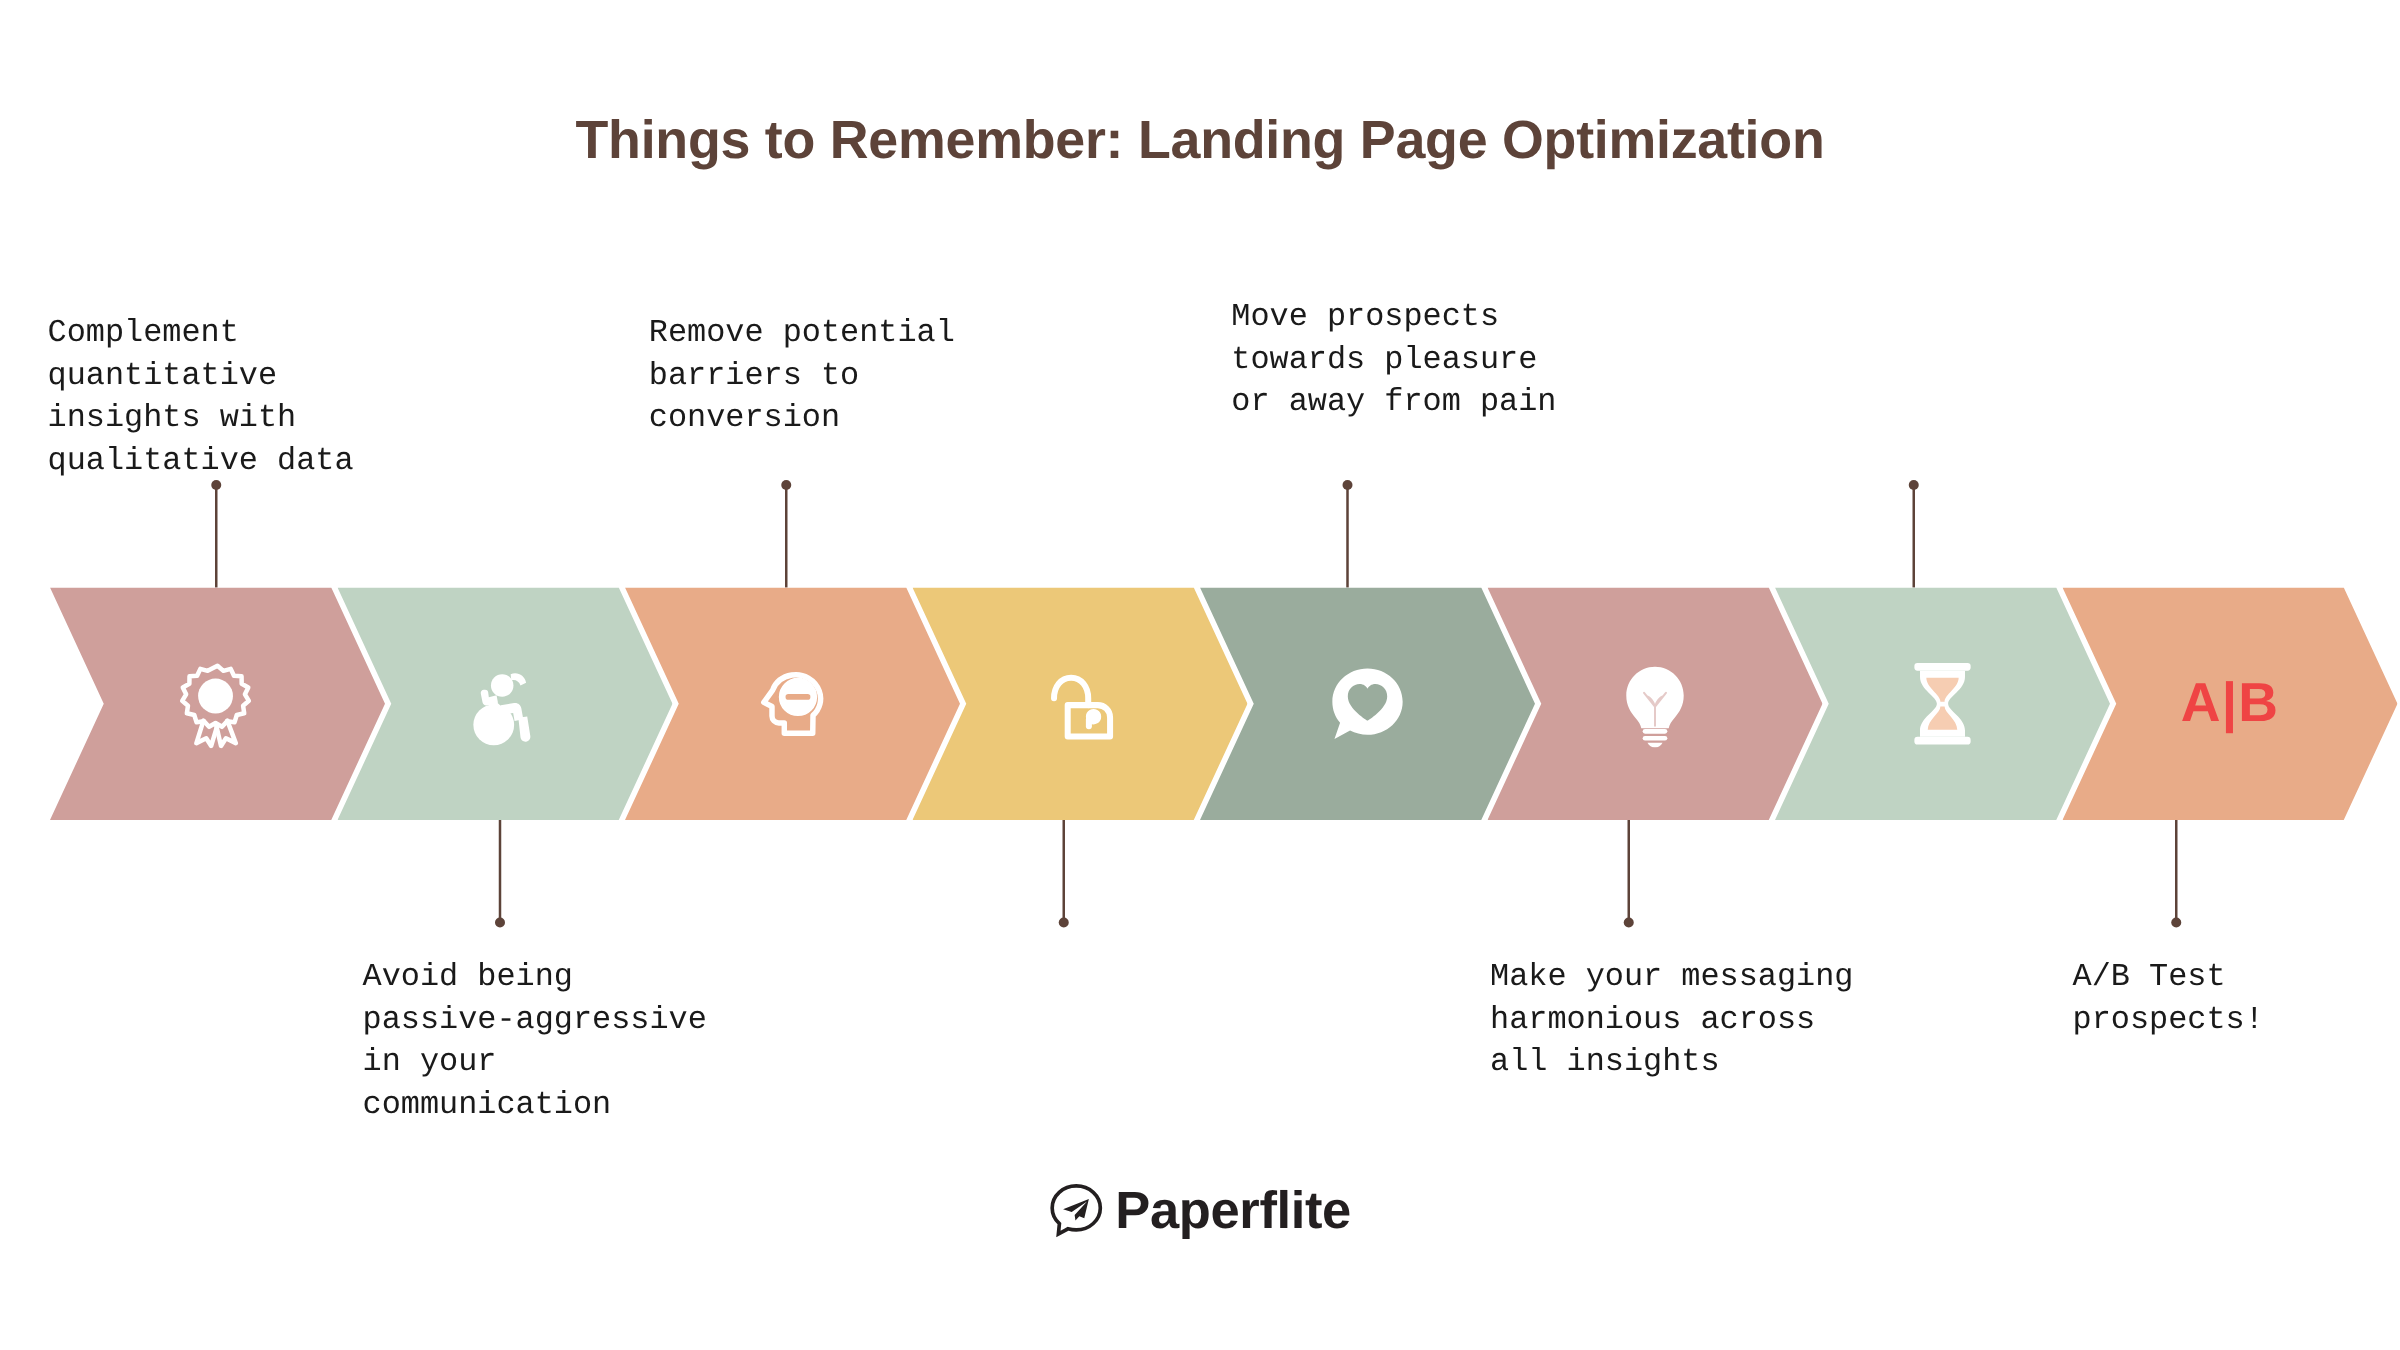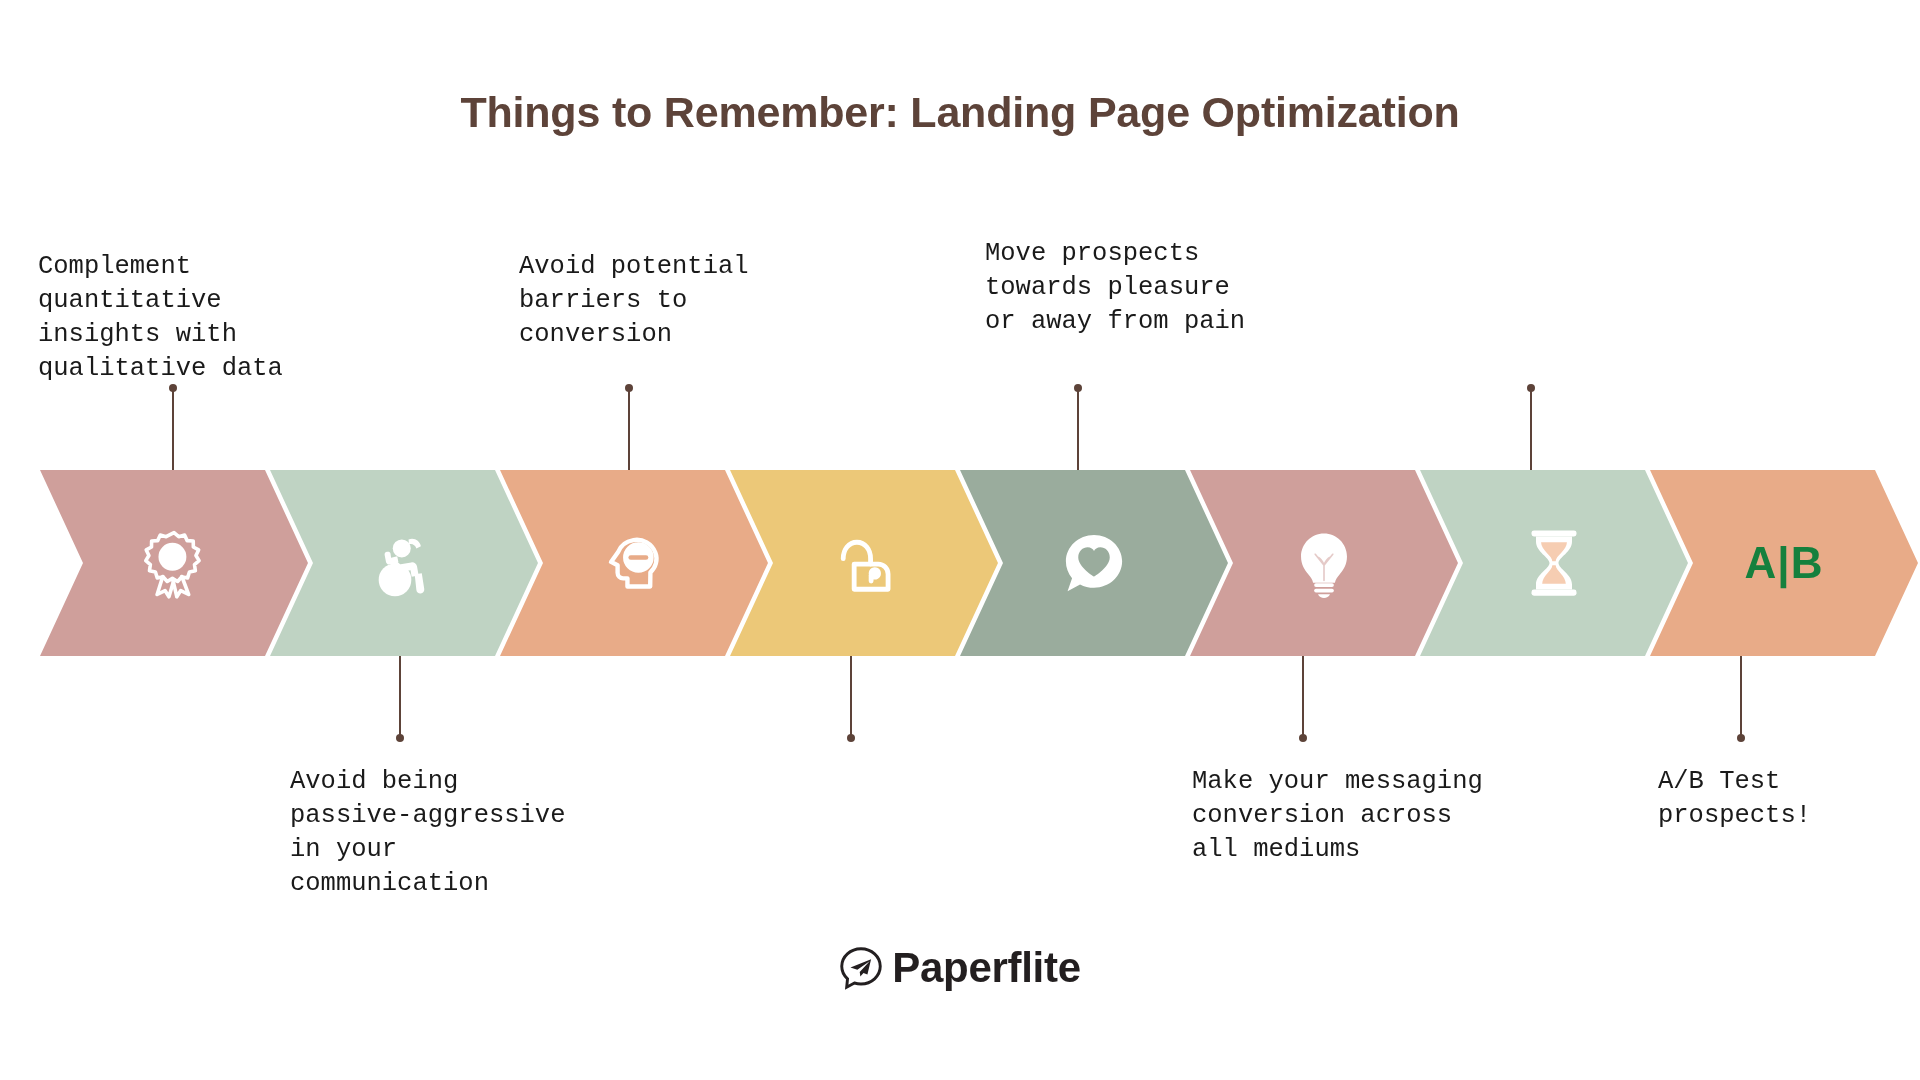--- a/index.html
+++ b/index.html
@@ -59,21 +59,21 @@
     height: 72px;
     display: flex;
     align-items: center;
     justify-content: center;
     pointer-events: none;
   }
   .chevron-icon svg { display: block; }
   .ab-text {
     font-size: 44px;
     font-weight: 600;
-    color: #15803d;
+    color: #ef4444;
     letter-spacing: 1px;
     font-family: "Liberation Sans", sans-serif;
     white-space: nowrap;
   }
 
   
   .connector {
     position: absolute;
     width: 2px;
     background: #5d4339;
@@ -258,29 +258,29 @@
       </svg>
       <div class="chevron-icon">
         <span class="ab-text">A|B</span>
       </div>
     </div>
 
   </div>
 
   <div class="label above" style="left:38px; top:250px; width:280px;">Complement quantitative insights with qualitative data</div>
 
-  <div class="label above" style="left:519px; top:250px; width:250px;">Avoid potential barriers to conversion</div>
+  <div class="label above" style="left:519px; top:250px; width:250px;">Remove potential barriers to conversion</div>
 
   <div class="label above" style="left:985px; top:237px; width:275px;">Move prospects towards pleasure or away from pain</div>
 
 
   <div class="label below" style="left:290px; top:765px; width:300px;">Avoid being passive-aggressive in your communication</div>
 
 
-  <div class="label below" style="left:1192px; top:765px; width:310px;">Make your messaging conversion across all mediums</div>
+  <div class="label below" style="left:1192px; top:765px; width:310px;">Make your messaging harmonious across all insights</div>
 
   <div class="label below" style="left:1658px; top:765px; width:180px;">A/B Test prospects!</div>
 
   <div id="logo">
     <span>
       <svg id="logo-mark" width="44" height="44" viewBox="0 0 48 48">
         <path d="M24 3 C12.4 3, 3 11.6, 3 22.2 C3 27.6, 5.4 32.4, 9.3 35.9 L8.4 45 L16.8 40.4 C19 41, 21.4 41.4, 24 41.4 C35.6 41.4, 45 32.8, 45 22.2 C45 11.6, 35.6 3, 24 3 Z" fill="none" stroke="#231f20" stroke-width="3.2"></path>
         <path d="M35 14.5 L12.5 23.4 L20 25.8 L33.4 16.6 L22.6 28.4 L23.3 33.2 L26.7 29.4 L31 31.2 Z" fill="#231f20"></path>
       </svg>
     </span>

